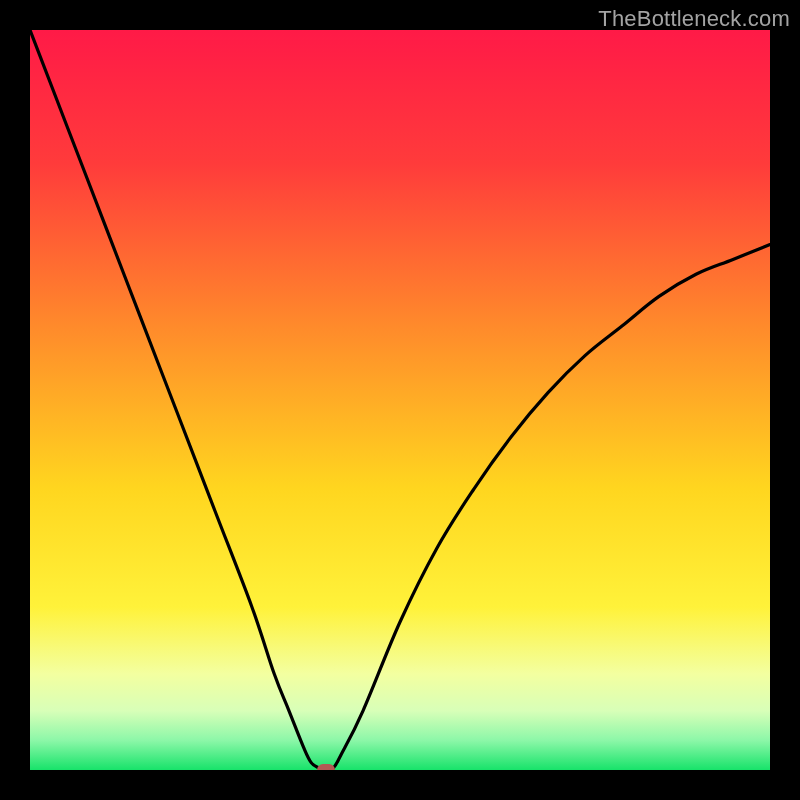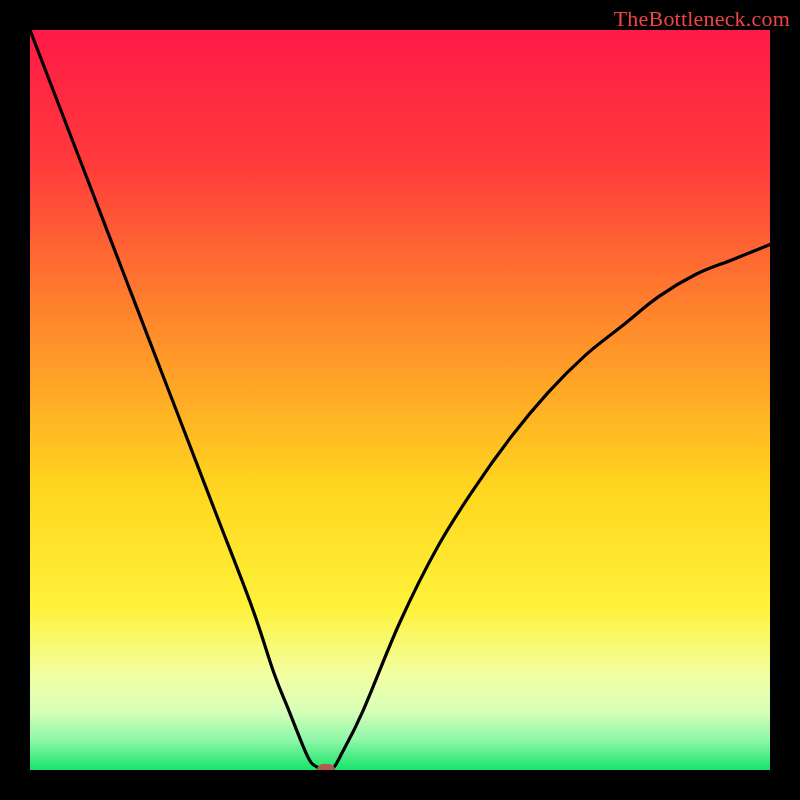--- a/index.html
+++ b/index.html
@@ -38,25 +38,24 @@
     position: absolute;
     left: 0;
     top: 0;
     width: 100%;
     height: 100%;
   }
   .watermark {
     position: absolute;
     top: 6px;
     right: 10px;
-    color: #ef4444;
+    color: #a3a3a3;
     font-size: 22px;
     font-weight: 500;
     letter-spacing: 0.2px;
-    font-family: Liberation Serif, serif;
   }
   .marker {
     position: absolute;
     width: 18px;
     height: 12px;
     border-radius: 6px;
     transform: translate(-50%, -50%);
   }
 </style>
 </head>

